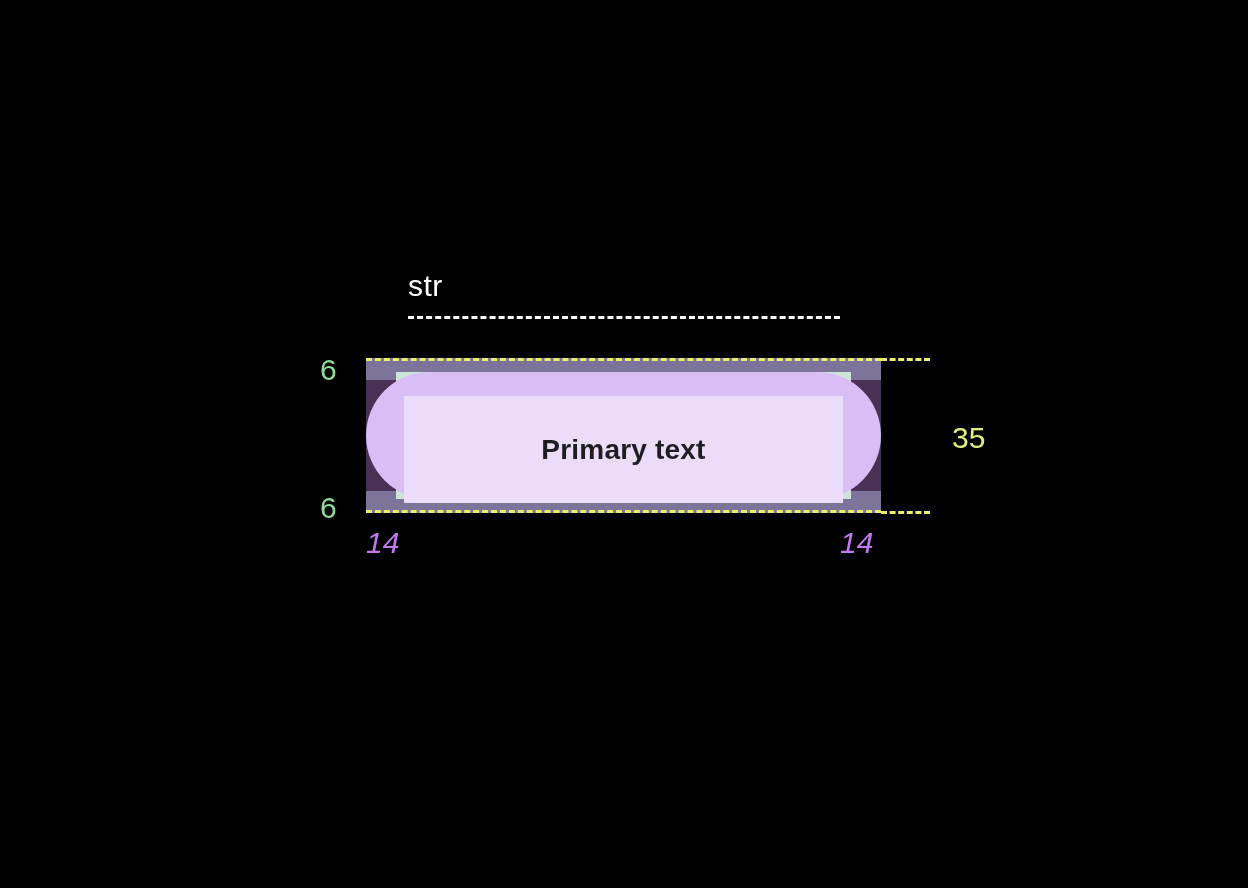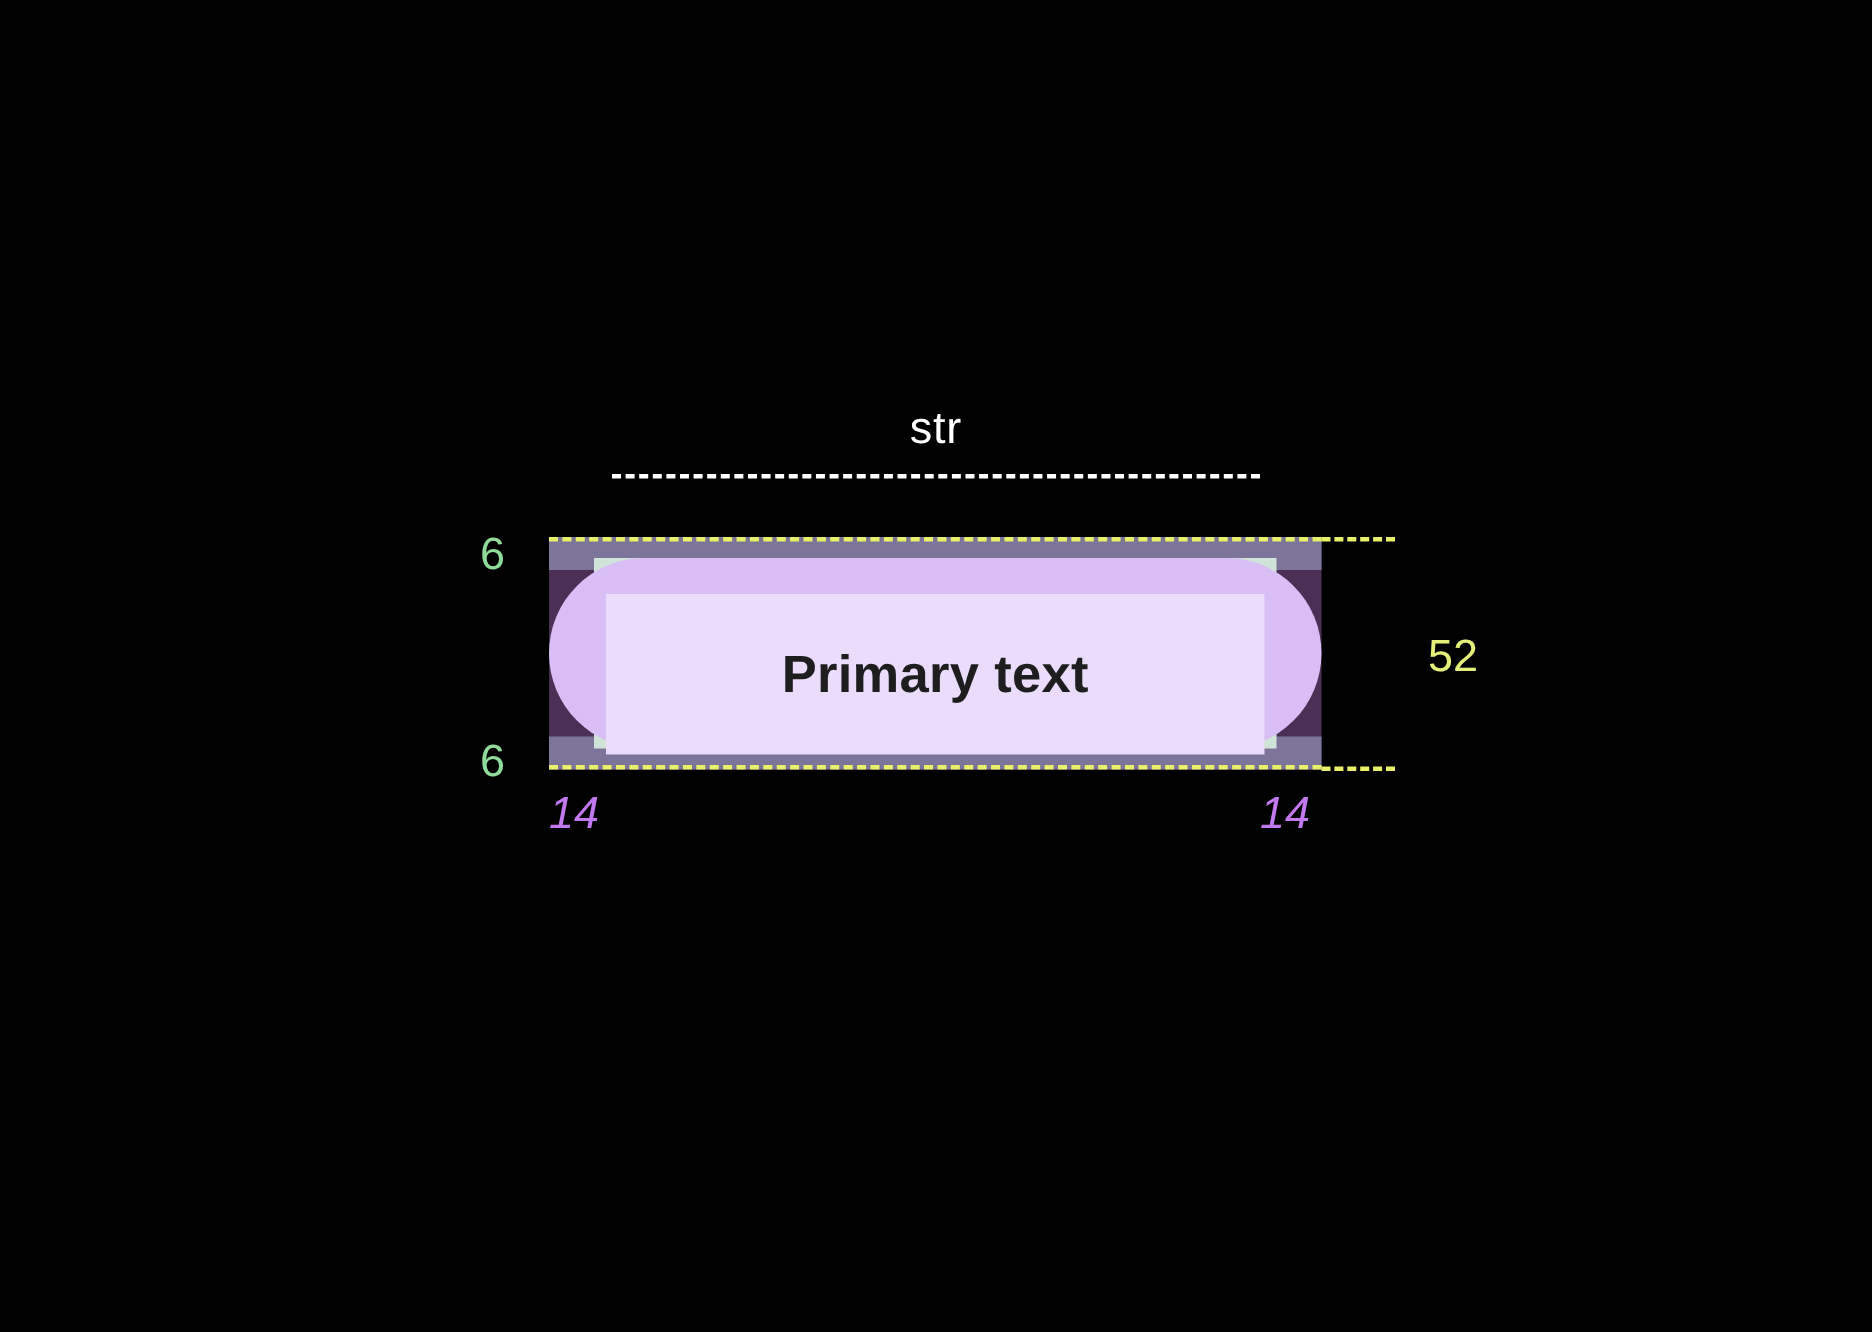--- a/index.html
+++ b/index.html
@@ -19,21 +19,20 @@
     background: #000000;
     overflow: hidden;
   }
 
   
   .str-label {
     position: absolute;
     left: 408px;
     top: 266px;
     width: 432px;
-    text-align: center;
     color: #ffffff;
     font-size: 30px;
     line-height: 40px;
     letter-spacing: 0.5px;
   }
   .str-rule {
     position: absolute;
     left: 408px;
     top: 316px;
     width: 432px;
@@ -96,21 +95,21 @@
     top: 24px;
     width: 439px;
     height: 107px;
     background: #eadcfa;
     display: flex;
     align-items: center;
     justify-content: center;
   }
   .pill-text {
     color: #1e1e20;
-    font-size: 35px;
+    font-size: 28px;
     font-weight: bold;
     letter-spacing: 0.2px;
     white-space: nowrap;
   }
 
   
   .box-dash {
     position: absolute;
     inset: 0;
     border-top: 3px dashed #e8f06a;
@@ -176,15 +175,15 @@
   <div class="leader-y bottom"></div>
 
   <div class="ann green ann-pad-top">6</div>
 
   <div class="ann green ann-pad-bottom">6</div>
 
   <div class="ann violet ann-pad-left">14</div>
 
   <div class="ann violet ann-pad-right">14</div>
 
-  <div class="ann yellow ann-height">52</div>
+  <div class="ann yellow ann-height">35</div>
 
 </div>
 
 </body></html>

